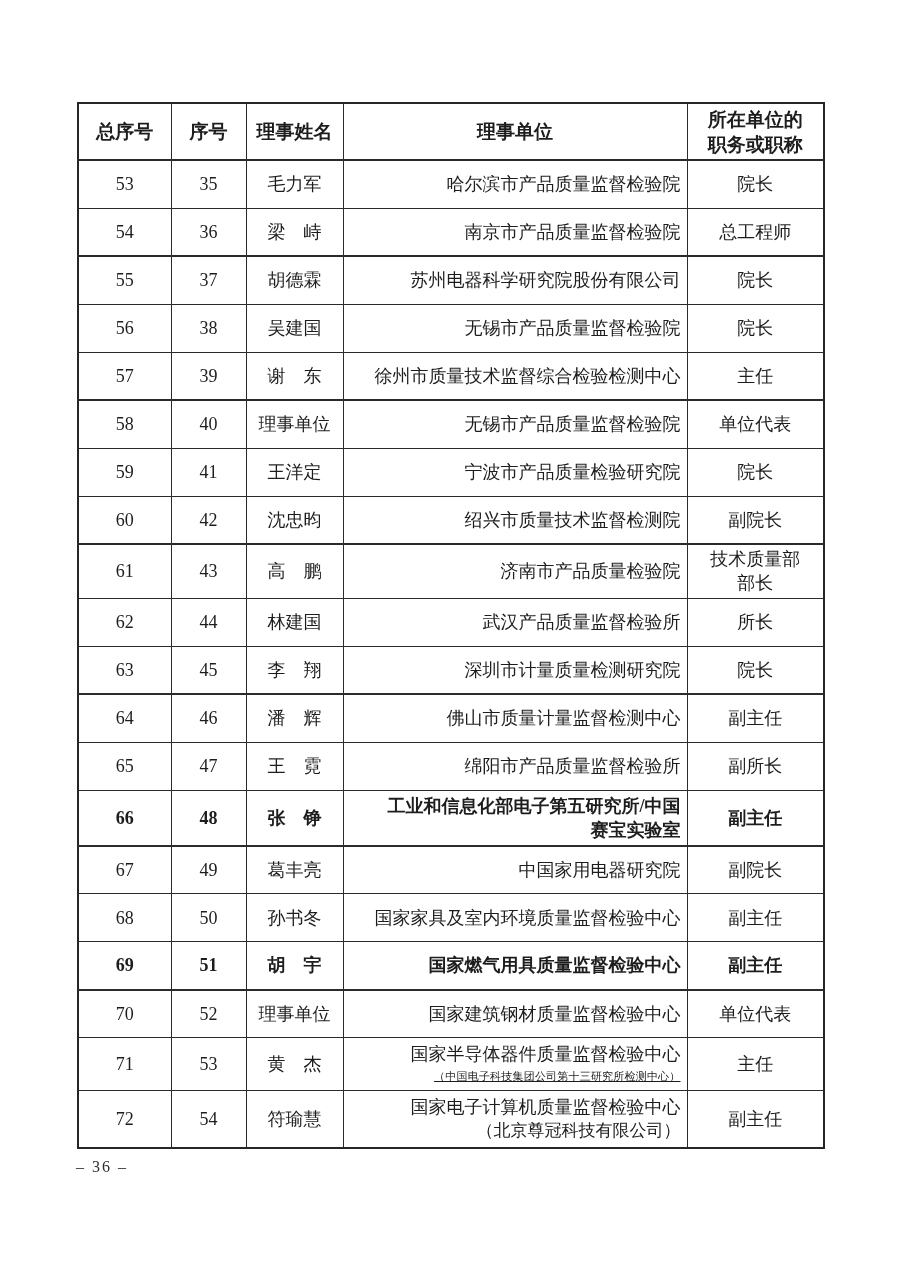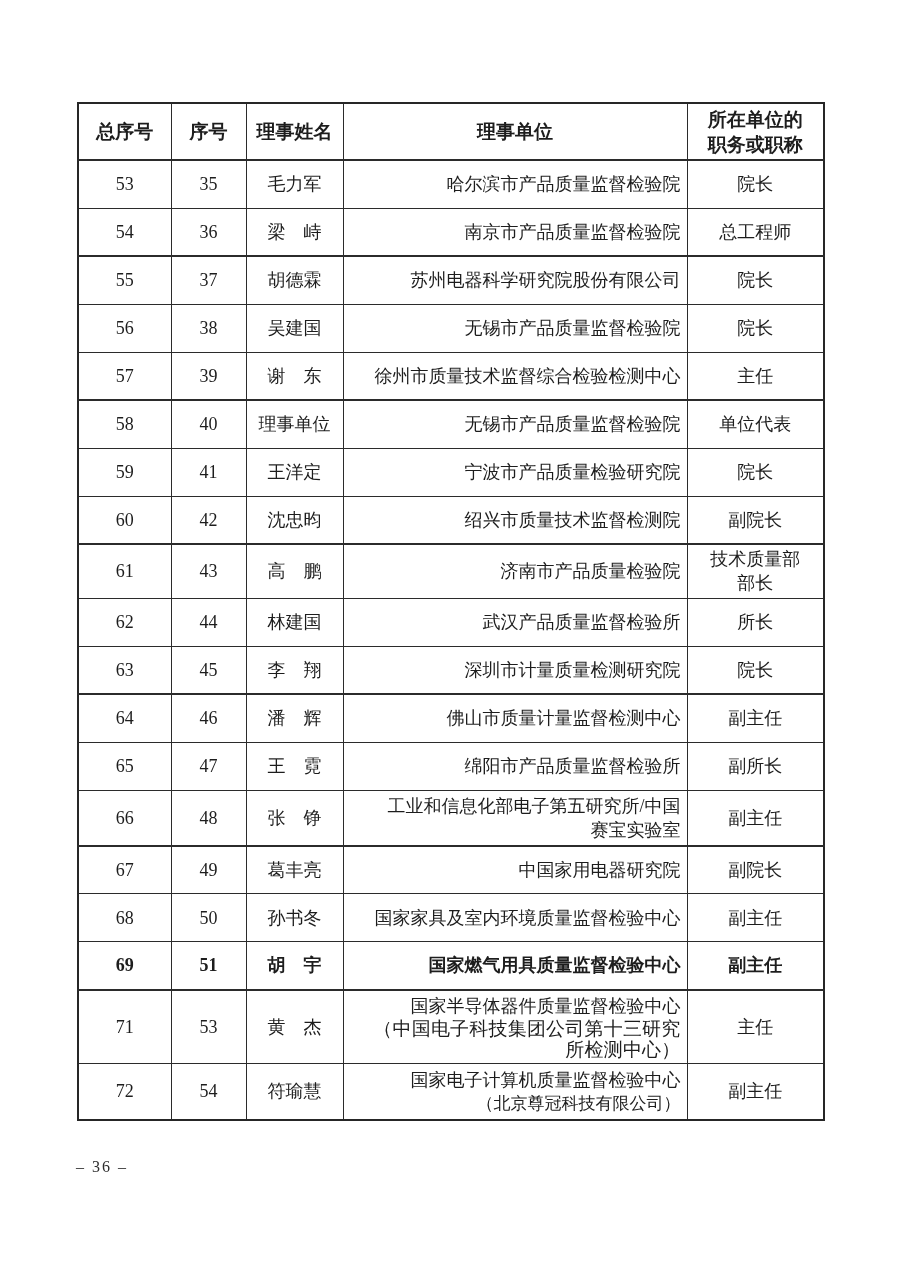--- a/index.html
+++ b/index.html
@@ -28,21 +28,21 @@
   }
   .roster td{
     font-size:18px;line-height:24px;text-align:center;
     padding:2px 2px;
   }
   .roster td.c-unit{
     text-align:right;padding:3px 6px 3px 13px;
   }
   .roster tr.thick td{border-bottom-width:2px;}
   .note{font-size:17px;line-height:23px;}
-  .note.long{font-size:19px;line-height:21px;letter-spacing:0.2px;}
+  .note.long{font-size:11px;line-height:21px;letter-spacing:0.2px;text-decoration:underline;}
   .page-num{
     position:absolute;left:76px;top:1158px;
     font-size:16px;letter-spacing:2px;color:#2e2e2e;
     font-family:"Liberation Serif","DejaVu Serif",serif;
   }
 </style>
 </head>
 <body>
 
 <div class="page">
@@ -149,21 +149,21 @@
           <td class="c-unit">佛山市质量计量监督检测中心</td>
           <td class="c-title">副主任</td>
         </tr>
         <tr style="height: 48px;">
           <td class="c-num">65</td>
           <td class="c-num">47</td>
           <td class="c-name">王　霓</td>
           <td class="c-unit">绵阳市产品质量监督检验所</td>
           <td class="c-title">副所长</td>
         </tr>
-        <tr class="thick" style="height: 53px;">
+        <tr class="thick" style="height: 53px; font-weight: bold;">
           <td class="c-num">66</td>
           <td class="c-num">48</td>
           <td class="c-name">张　铮</td>
           <td class="c-unit">工业和信息化部电子第五研究所/中国<br>赛宝实验室</td>
           <td class="c-title">副主任</td>
         </tr>
         <tr style="height: 48px;">
           <td class="c-num">67</td>
           <td class="c-num">49</td>
           <td class="c-name">葛丰亮</td>
@@ -176,20 +176,27 @@
           <td class="c-name">孙书冬</td>
           <td class="c-unit">国家家具及室内环境质量监督检验中心</td>
           <td class="c-title">副主任</td>
         </tr>
         <tr class="thick" style="height: 48px; font-weight: bold;">
           <td class="c-num">69</td>
           <td class="c-num">51</td>
           <td class="c-name">胡　宇</td>
           <td class="c-unit">国家燃气用具质量监督检验中心</td>
           <td class="c-title">副主任</td>
+        </tr>
+        <tr style="height: 48px;">
+          <td class="c-num">70</td>
+          <td class="c-num">52</td>
+          <td class="c-name">理事单位</td>
+          <td class="c-unit">国家建筑钢材质量监督检验中心</td>
+          <td class="c-title">单位代表</td>
         </tr>
         <tr style="height: 53px;">
           <td class="c-num">71</td>
           <td class="c-num">53</td>
           <td class="c-name">黄　杰</td>
           <td class="c-unit">国家半导体器件质量监督检验中心<div class="note long">（中国电子科技集团公司第十三研究所检测中心）</div></td>
           <td class="c-title">主任</td>
         </tr>
         <tr style="height: 57px;">
           <td class="c-num">72</td>

